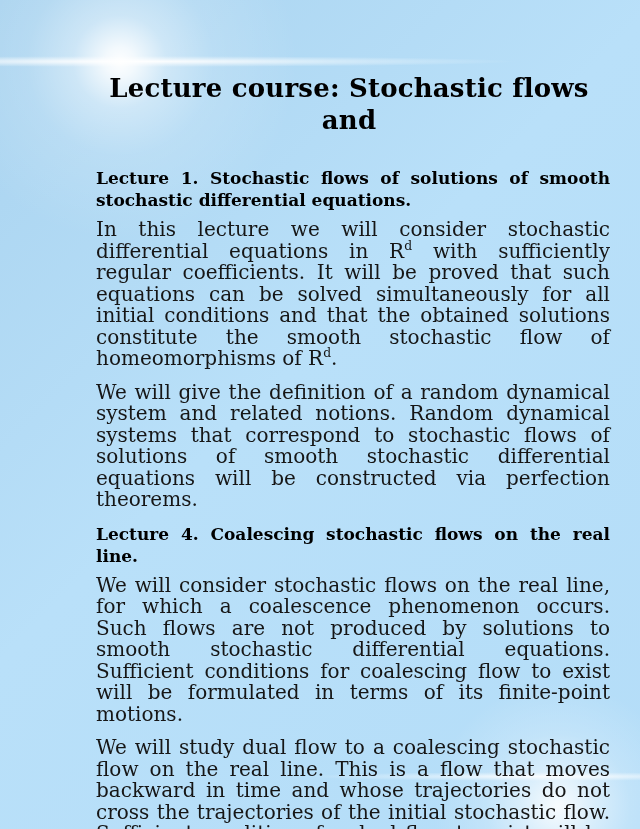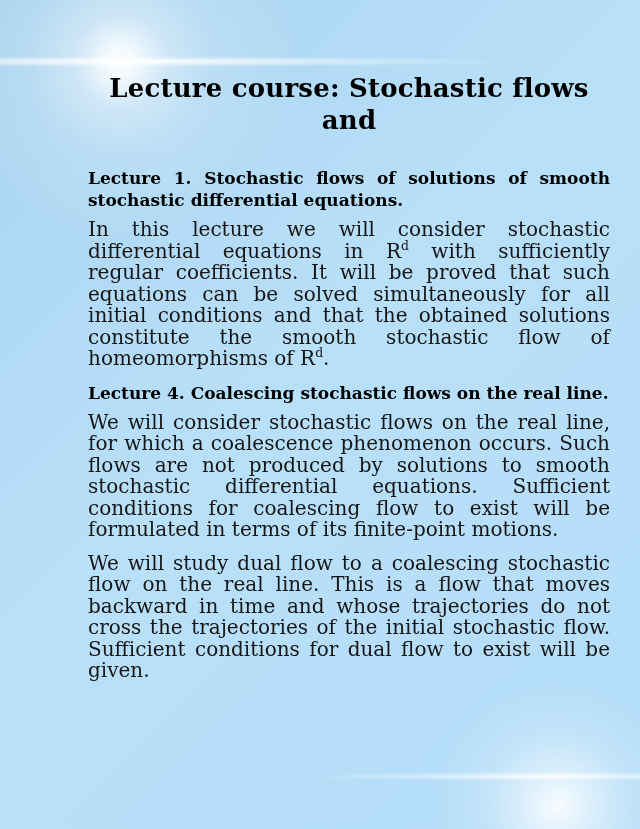--- a/index.html
+++ b/index.html
@@ -61,21 +61,21 @@
     font-weight:bold;
     font-size:26px;
     line-height:32px;
     color:#000000;
     letter-spacing:0.2px;
   }
   .lectures{
     margin-top:31px;
   }
   .lecture{
-    margin:0 0 12px 0;
+    margin:0 0 12px 8px;
   }
   .lecture h2{
     margin:0 0 8px 0;
     font-size:17px;
     line-height:22px;
     font-weight:bold;
     color:#000000;
     text-align:justify;
   }
   .lecture p{
@@ -106,20 +106,21 @@
       <div>Lecture course: Stochastic flows and</div>
     </h1>
 
     <div class="lectures">
   <section class="lecture">
     <h2>Lecture 1. Stochastic flows of solutions of smooth stochastic differential equations.</h2>
     <p><span>In this lecture we will consider stochastic differential equations in R</span><sup>d</sup><span> with sufficiently regular coefficients. It will be proved that such equations can be solved simultaneously for all initial conditions and that the obtained solutions constitute the smooth stochastic flow of homeomorphisms of R</span><sup>d</sup><span>.</span></p>
   </section>
 
   <section class="lecture">
+    <p><span>We will give the definition of a random dynamical system and related notions. Random dynamical systems that correspond to stochastic flows of solutions of smooth stochastic differential equations will be constructed via perfection theorems.</span></p>
   </section>
 
   <section class="lecture">
     <h2>Lecture 4. Coalescing stochastic flows on the real line.</h2>
     <p><span>We will consider stochastic flows on the real line, for which a coalescence phenomenon occurs. Such flows are not produced by solutions to smooth stochastic differential equations. Sufficient conditions for coalescing flow to exist will be formulated in terms of its finite-point motions.</span></p>
   </section>
 
   <section class="lecture">
     <p><span>We will study dual flow to a coalescing stochastic flow on the real line. This is a flow that moves backward in time and whose trajectories do not cross the trajectories of the initial stochastic flow. Sufficient conditions for dual flow to exist will be given.</span></p>
   </section>

